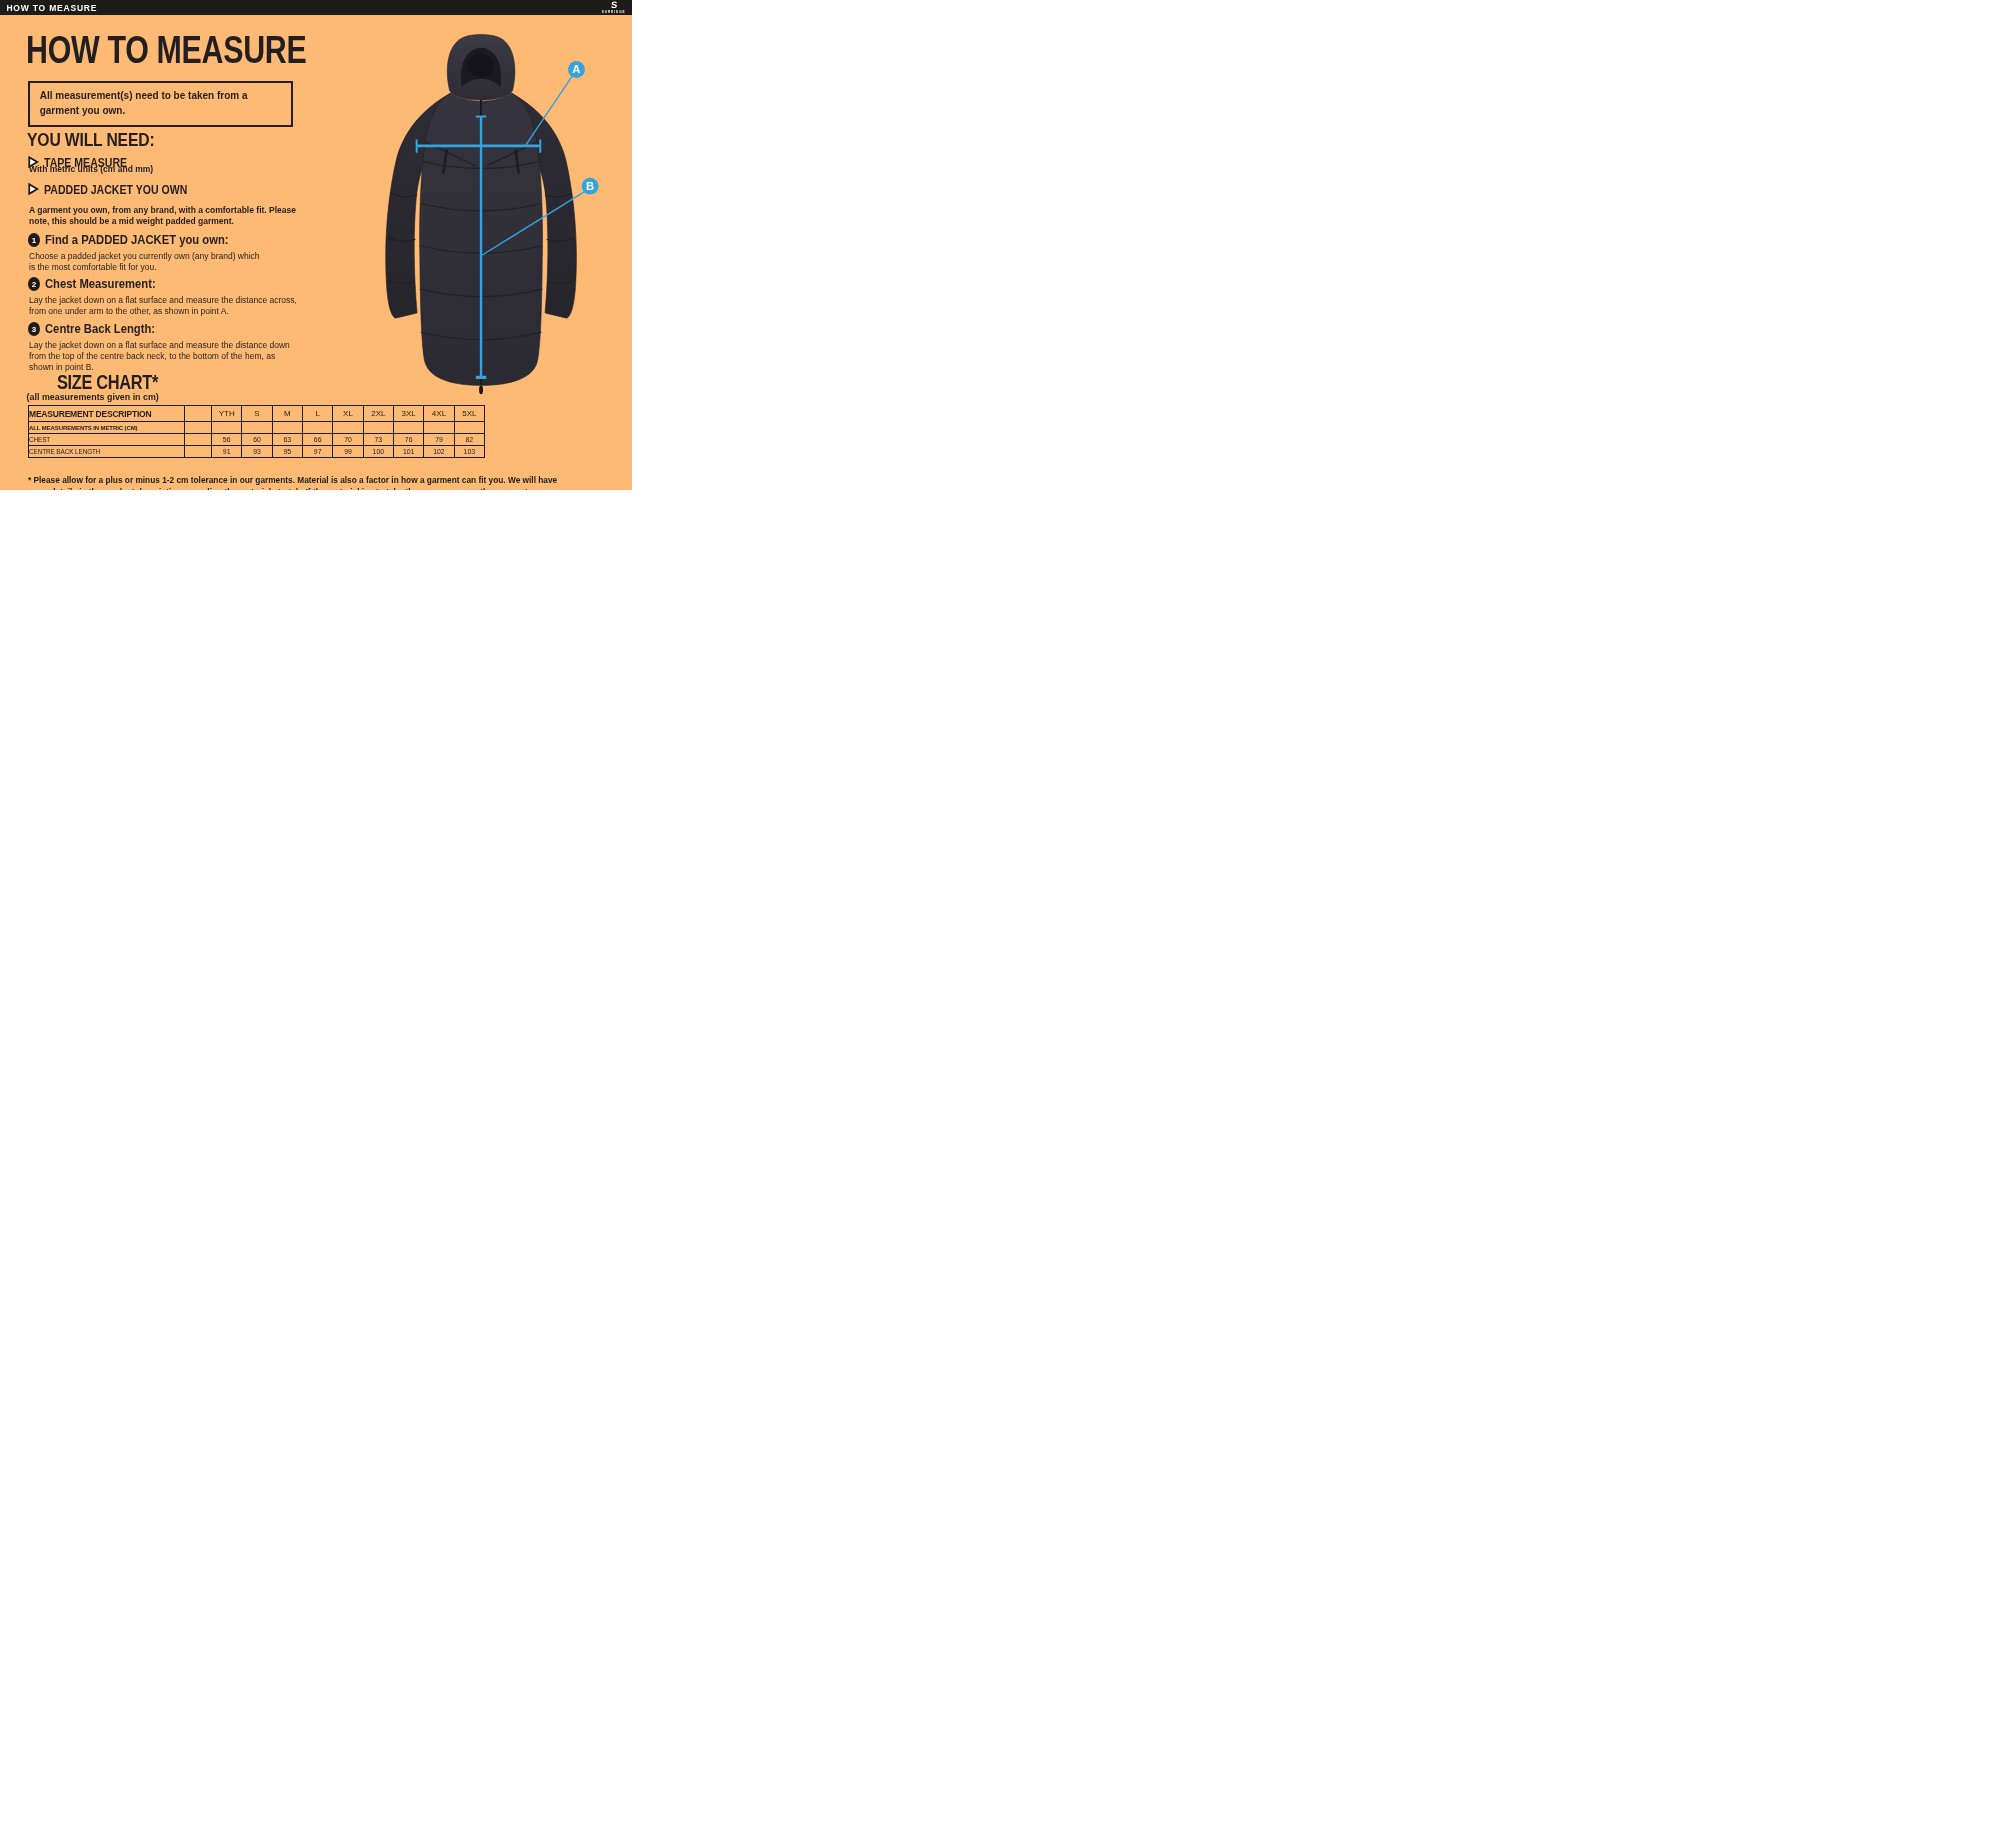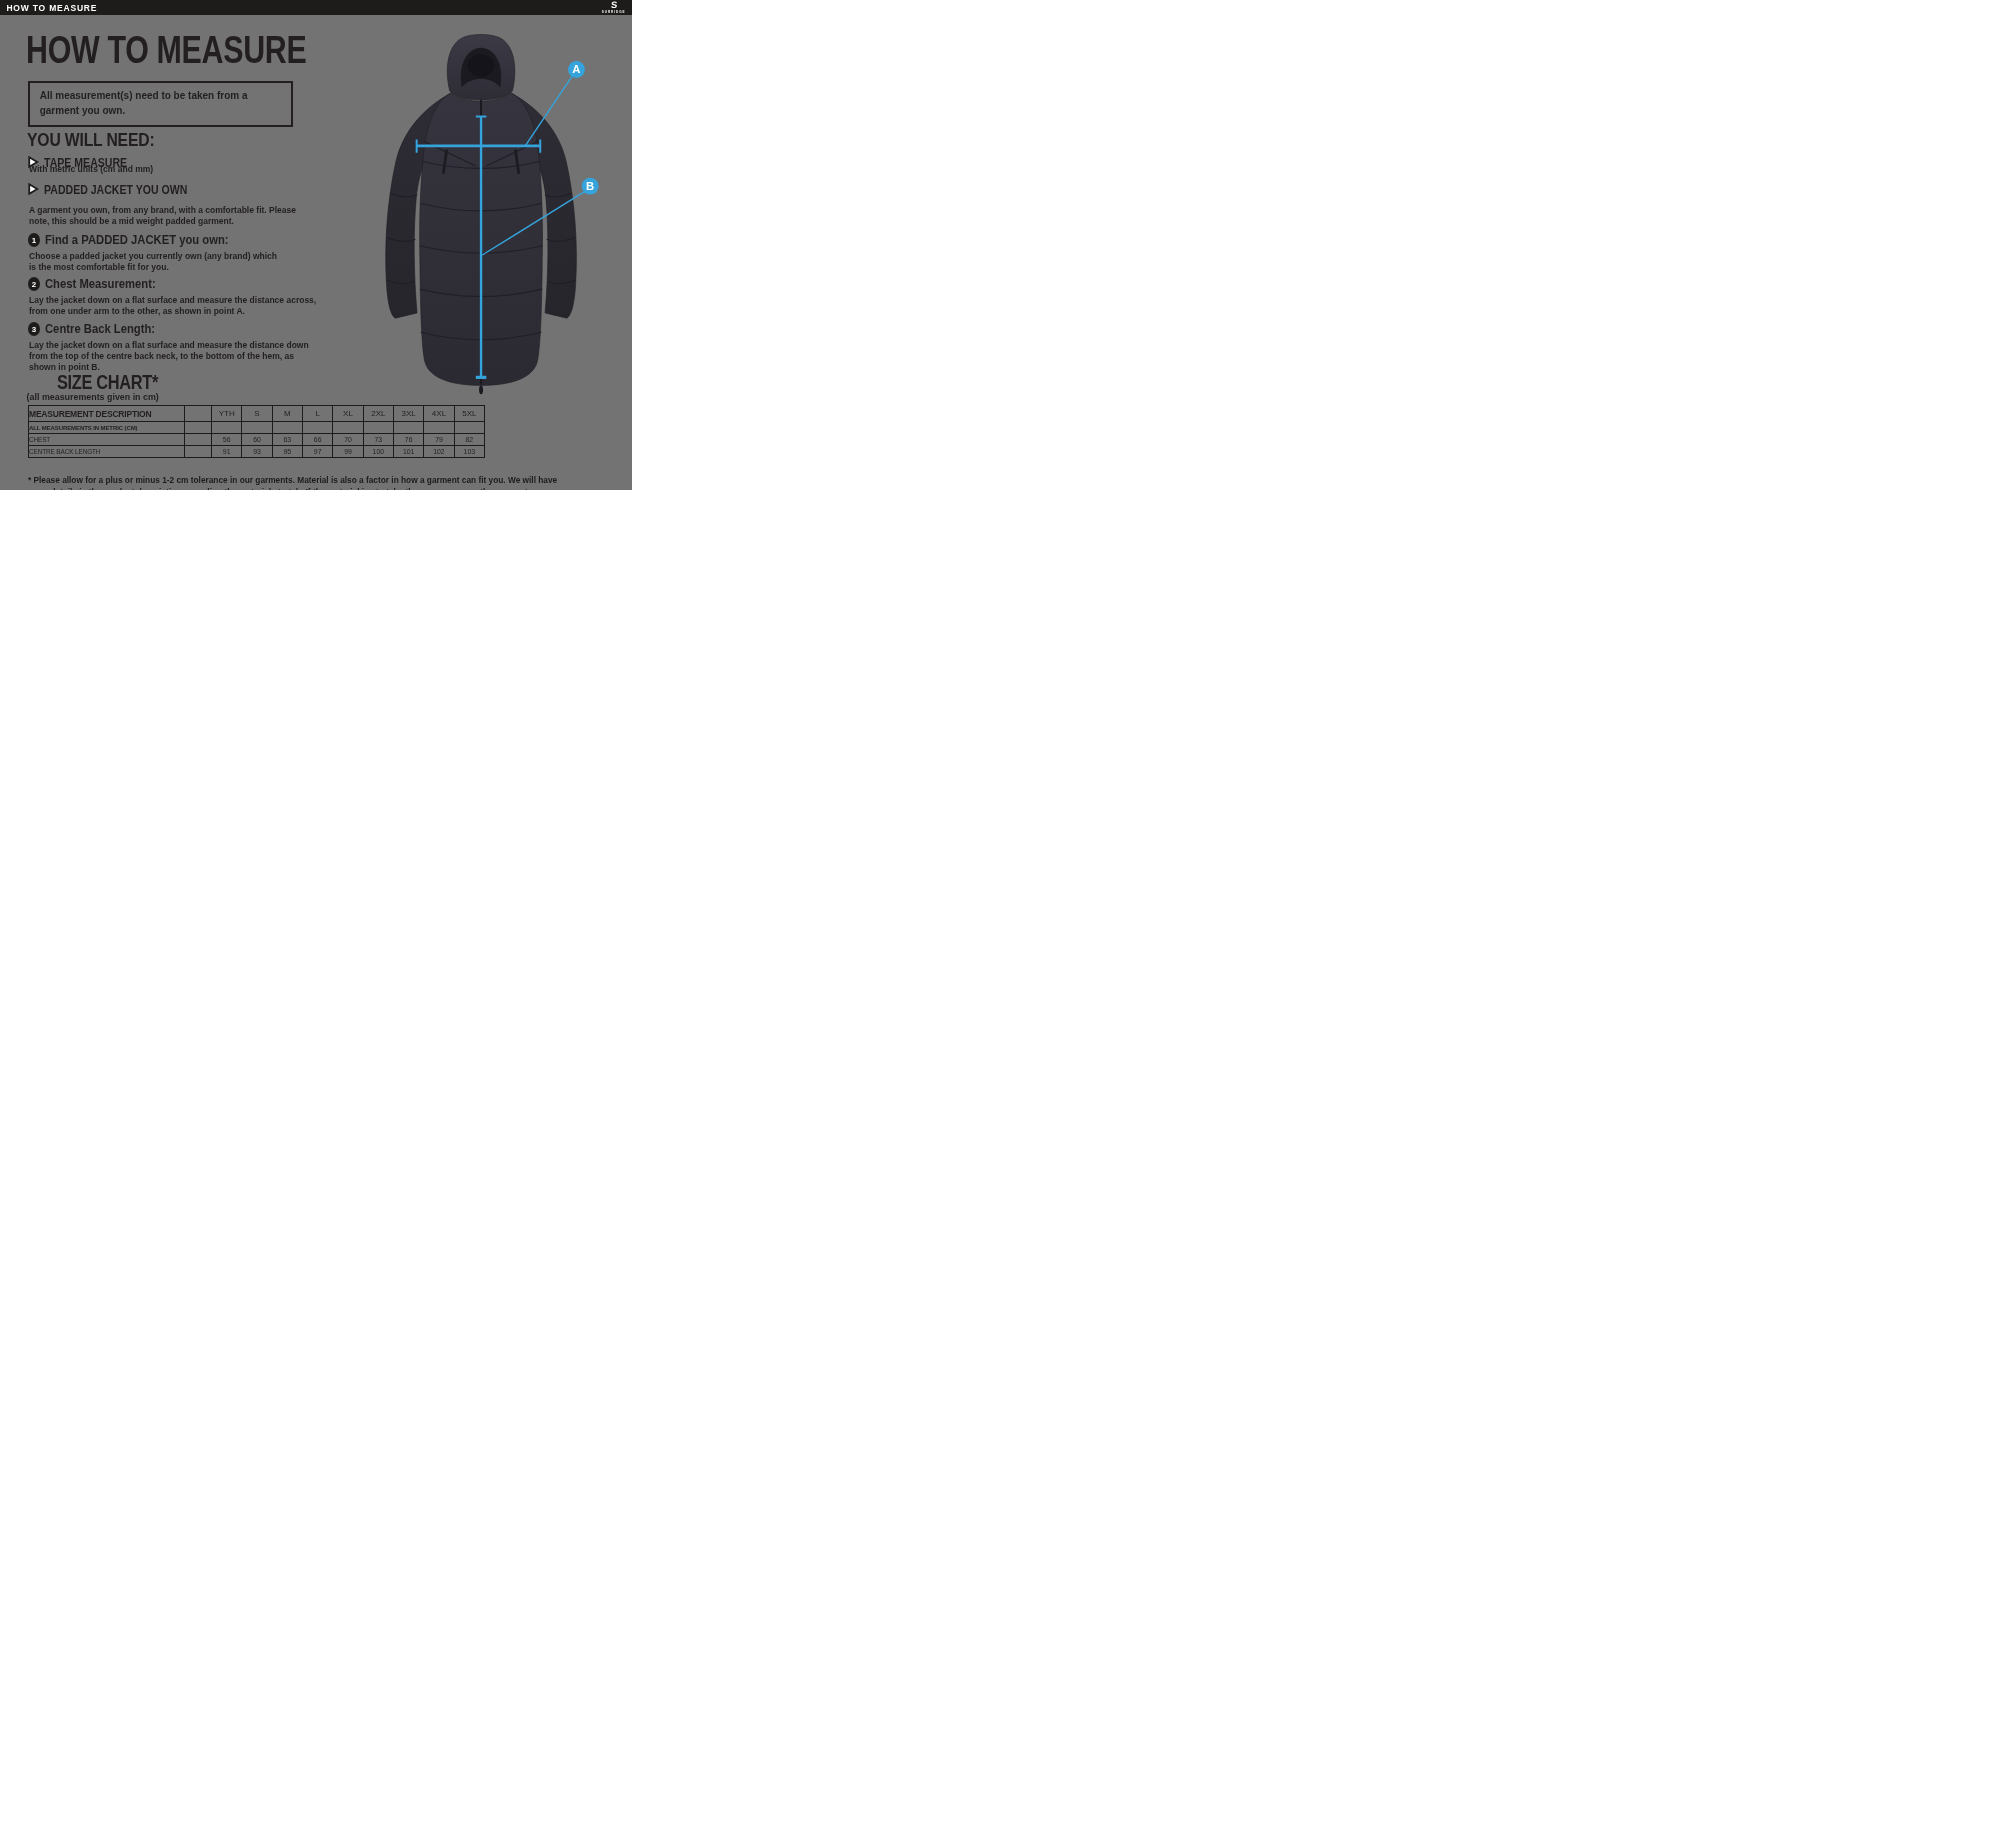--- a/index.html
+++ b/index.html
@@ -2,21 +2,21 @@
 <html style="--accent: #35A3DC; --bar-bg: #1D1C1A; --text: #231F20;font-size:6.4px"><head>
 <meta charset="utf-8">
 <style>
   :root{
     --accent:#35A3DC;
     --bar-bg:#1D1C1A;
     --text:#231F20;
   }
   html,body{margin:0;padding:0;background:#ffffff;}
   .page{
-    position:relative;width:632px;height:490px;background:#737373;overflow:hidden;
+    position:relative;width:632px;height:490px;background:#fdba74;overflow:hidden;
     font-family:"Liberation Sans", sans-serif;color:var(--text);
   }
   
   .topbar{
     position:absolute;left:0;top:0;width:100%;height:15.3px;background:var(--bar-bg);
     display:flex;align-items:center;justify-content:space-between;
     padding:0 6.4px;box-sizing:border-box;
   }
   .topbar-title{color:#fff;font-size:8.5px;font-weight:700;letter-spacing:0.8px;}
   .brand{display:flex;flex-direction:column;align-items:center;line-height:1;margin-top:0.4px;}
@@ -38,21 +38,21 @@
   .need-row{position:absolute;left:28px;display:flex;align-items:flex-start;gap:5.6px;}
   .need-title{font-size:12px;font-weight:700;transform:scale(.88,1);transform-origin:left center;white-space:nowrap;}
   .tri-icon{width:10.5px;height:12px;flex:0 0 auto;}
   .sub-text{position:absolute;left:29px;font-size:8.5px;font-weight:700;line-height:1.32;white-space:pre-line;}
   .step-row{position:absolute;left:28px;display:flex;align-items:center;gap:5.2px;}
   .step-circle{
     width:12px;height:14px;border-radius:50%;background:var(--bar-bg);color:#fff;
     display:flex;align-items:center;justify-content:center;font-size:8px;font-weight:700;flex:0 0 auto;
   }
   .step-title{font-size:12.5px;font-weight:700;transform:scale(.9,1);transform-origin:left center;white-space:nowrap;}
-  .step-body{position:absolute;left:29px;font-size:8.5px;font-weight:700;line-height:1.32;white-space:pre-line;}
+  .step-body{position:absolute;left:29px;font-size:8.5px;font-weight:400;line-height:1.32;white-space:pre-line;}
   .sc-heading{position:absolute;left:26.6px;top:373px;display:flex;align-items:flex-end;flex-direction:column;}
   .sc-title{
     font-size:19.3px;font-weight:700;letter-spacing:-0.4px;line-height:1;
     transform:scale(.85,1);transform-origin:left bottom;white-space:nowrap;margin-right:-17px;
   }
   .sc-sub{font-size:8.9px;font-weight:700;padding-bottom:2px;white-space:nowrap;}
   
   .table-wrap{position:absolute;left:28px;top:405px;width:457px;}
   table.size-chart{border-collapse:collapse;width:100%;table-layout:fixed;border:1.6px solid var(--bar-bg);}
   table.size-chart th,table.size-chart td{border:0.8px solid var(--bar-bg);padding:0;}

